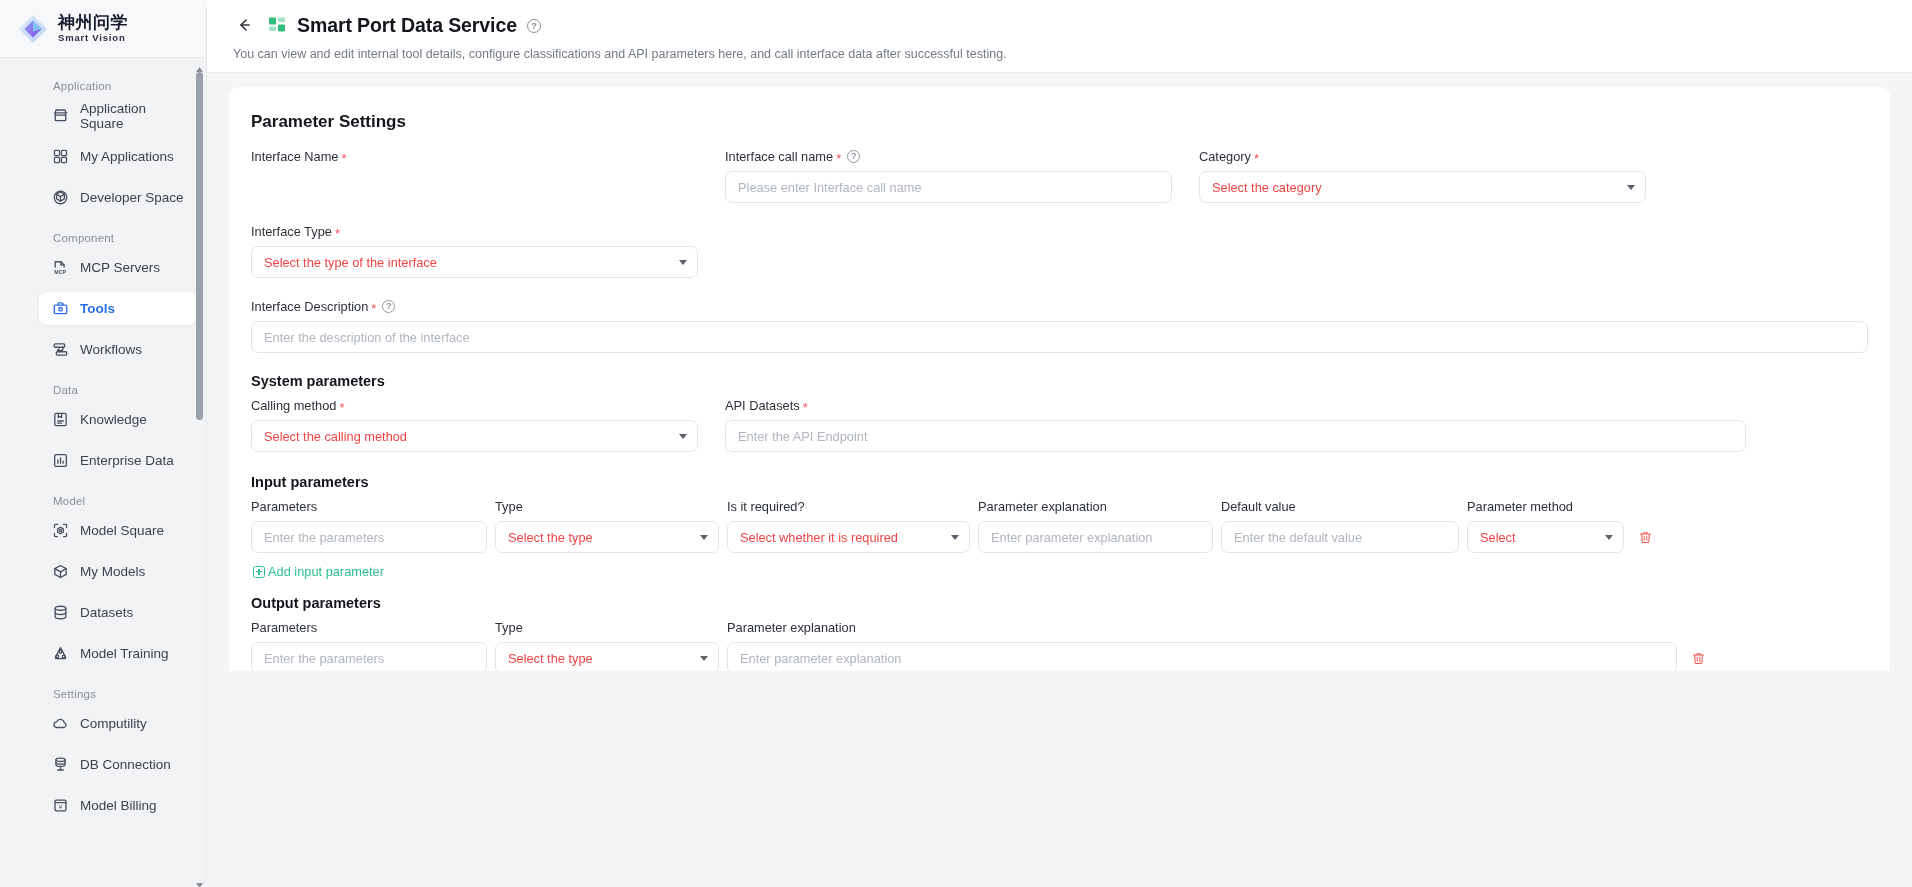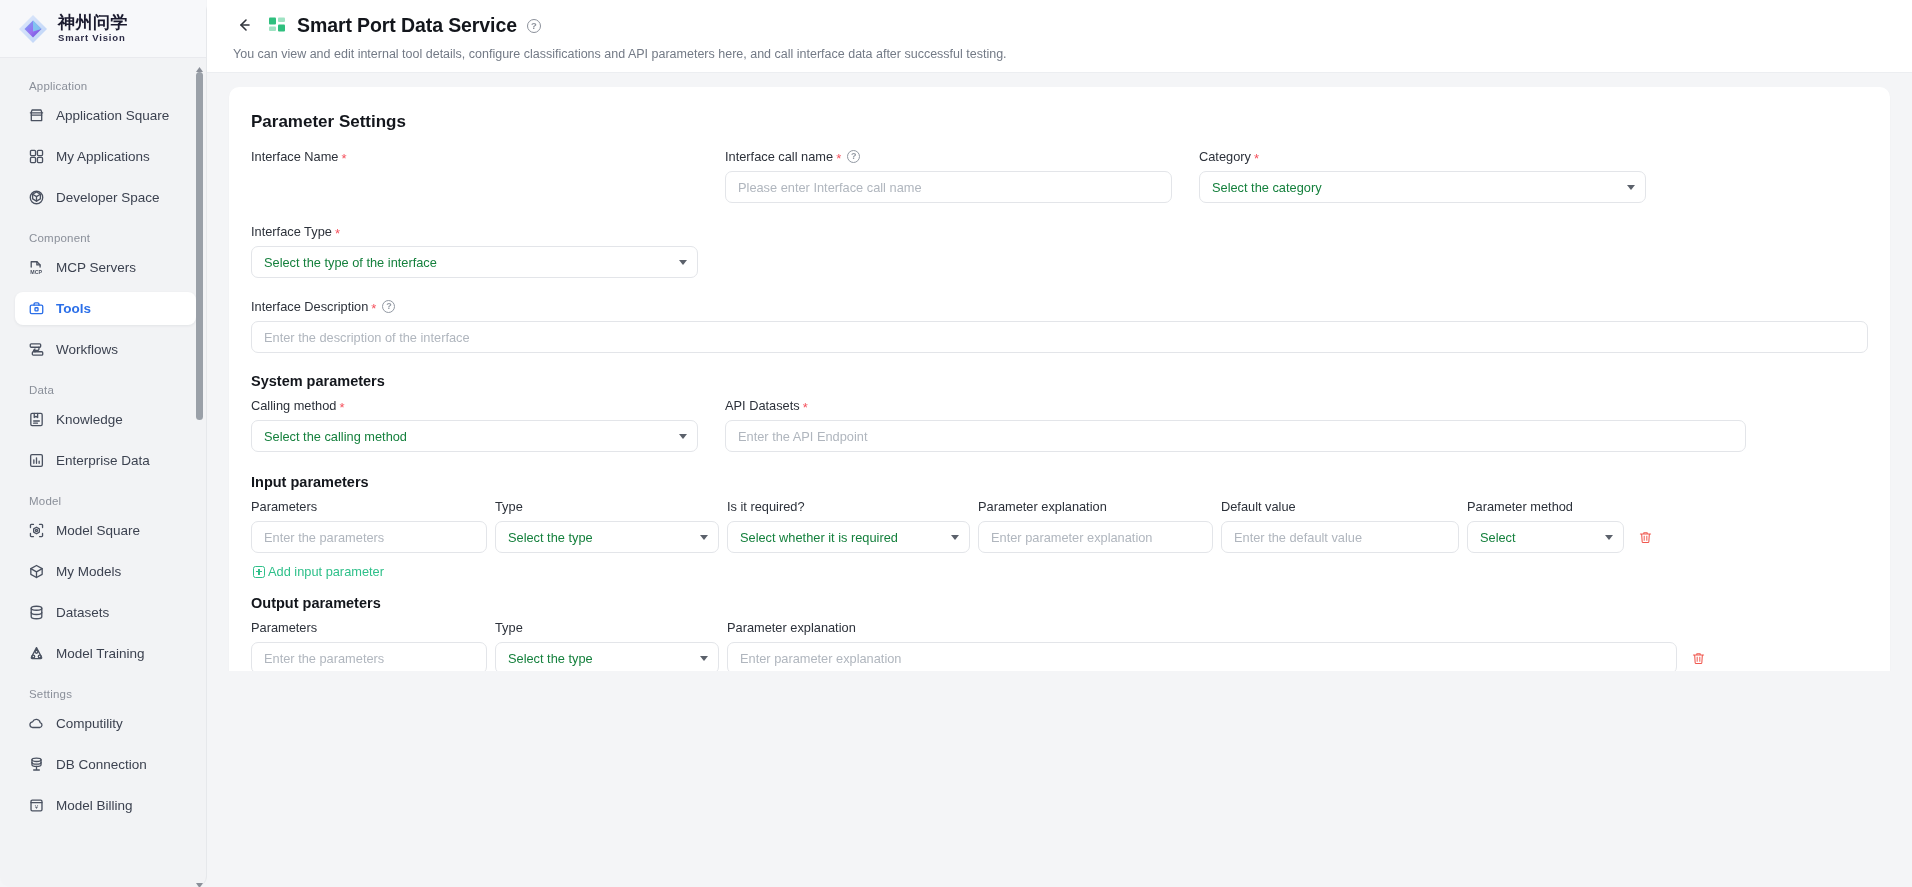--- a/index.html
+++ b/index.html
@@ -39,20 +39,21 @@
   .brand-en {
     font-size: 9.5px; font-weight: 700; color: #2b2b45;
     letter-spacing: .8px; margin-top: 2px;
   }
 
   .nav-scroll {
     flex: 1 1 auto;
     overflow: hidden;
     padding: 0 0 0 5px;
     position: relative;
+    margin-left: 24px;
   }
   .nav-inner { padding: 12px 10px 10px 10px; }
   .nav-group-label {
     font-size: 11.5px; color: #8a8f99;
     padding: 10px 0 7px 14px; letter-spacing: .2px;
   }
   .nav-item {
     display: flex; align-items: center; gap: 11px;
     height: 33px; padding: 0 10px 0 13px;
     border-radius: 8px; cursor: pointer;
@@ -149,21 +150,21 @@
   .inp, .sel {
     height: 32px; width: 100%;
     border: 1px solid #e3e5e9; border-radius: 7px;
     background: #fff; font-size: 12.8px; color: #2c313a;
     padding: 0 12px; outline: none;
     font-family: "Liberation Sans", sans-serif;
   }
   .inp::placeholder { color: #b0b6be; }
   .sel {
     display: flex; align-items: center; cursor: pointer;
-    color: #15803d; justify-content: space-between; padding-right: 10px;
+    color: #ef4444; justify-content: space-between; padding-right: 10px;
   }
   .caret {
     width: 0; height: 0;
     border-left: 4.5px solid transparent;
     border-right: 4.5px solid transparent;
     border-top: 5.5px solid #5b616b;
     margin-left: 8px; flex: 0 0 auto;
   }
 
   .grid3 {

